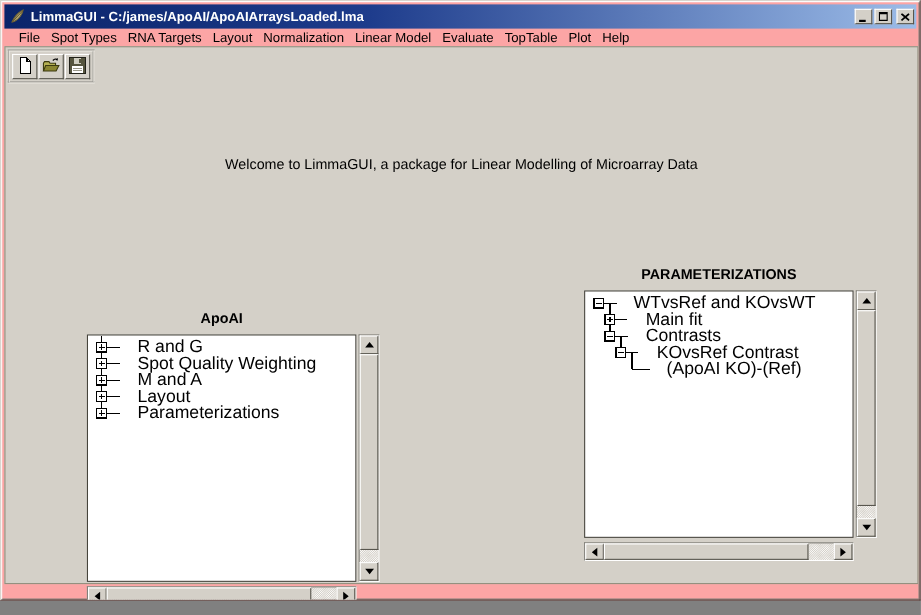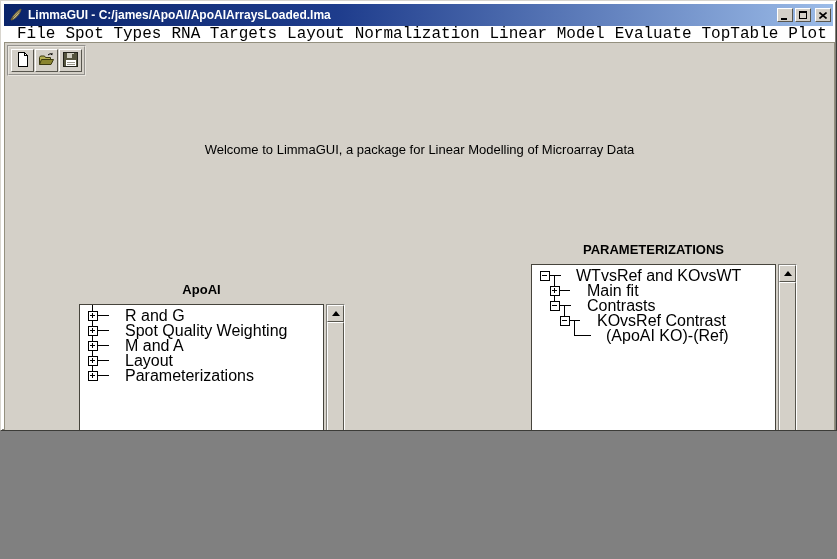--- a/index.html
+++ b/index.html
@@ -1,20 +1,20 @@
 <!DOCTYPE html>
 <html><head>
 <meta charset="utf-8">
 <style>
   * { margin:0; padding:0; box-sizing:border-box; }
   html,body { width:837px; height:559px; background:#808080; }
   body { font-family:"Liberation Sans", sans-serif; color:#000; }
 
   .window {
-    position:relative; width:837px; height:431px; background:#ffffff;
+    position:relative; width:837px; height:546px; background:#fca5a5;
     border:1px solid; border-color:#d8d5ce #3c3c38 #3c3c38 #d8d5ce;
     box-shadow: inset 1px 1px 0 #ffffff, inset -1px -1px 0 #82807a;
     overflow:hidden;
   }
 
   
   .titlebar {
     position:absolute; left:3px; top:3px; right:3px; height:22px;
     background:linear-gradient(to right,#0a246a 0%,#1e3c8c 40%,#9cbce8 100%);
     display:flex; align-items:center; padding:0 2px 0 4px;
@@ -30,21 +30,21 @@
     border:1px solid; border-color:#ffffff #58564e #58564e #ffffff;
     display:flex; align-items:center; justify-content:center; padding:0;
   }
   .win-btn.close { margin-left:2px; }
   .glyph-min { width:6px; height:2px; background:#000; margin-top:7px; margin-right:3px; }
   .glyph-max { width:8px; height:8px; border:1px solid #000; border-top:2px solid #000; }
 
   
   .menubar {
     position:absolute; left:3px; top:25px; right:3px; height:16px;
-    display:flex; align-items:center; font-size:16px; padding-left:8px;font-family:Liberation Mono, monospace;
+    display:flex; align-items:center; font-size:12px; padding-left:8px;
   }
   .menu-item { padding:1px 5px; white-space:nowrap; }
 
   
   .content {
     position:absolute; left:3px; top:41px; width:831px; height:489px;
     border:1px solid #94907f; background:#d4d0c8;
   }
 
   

